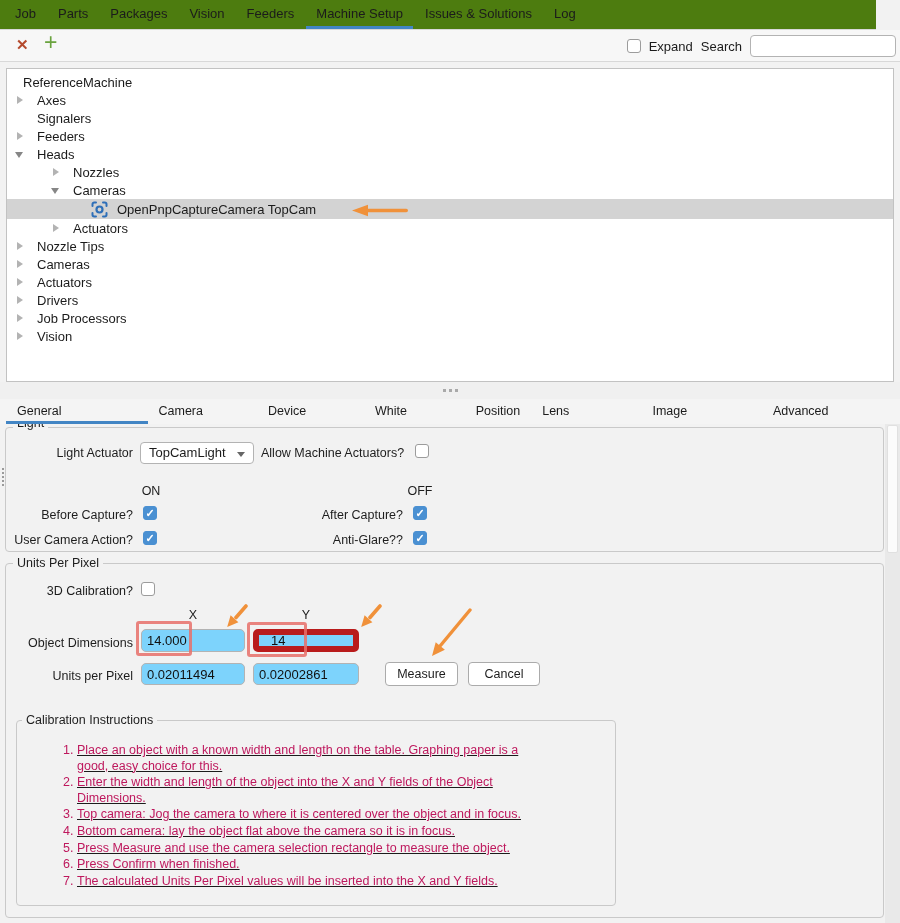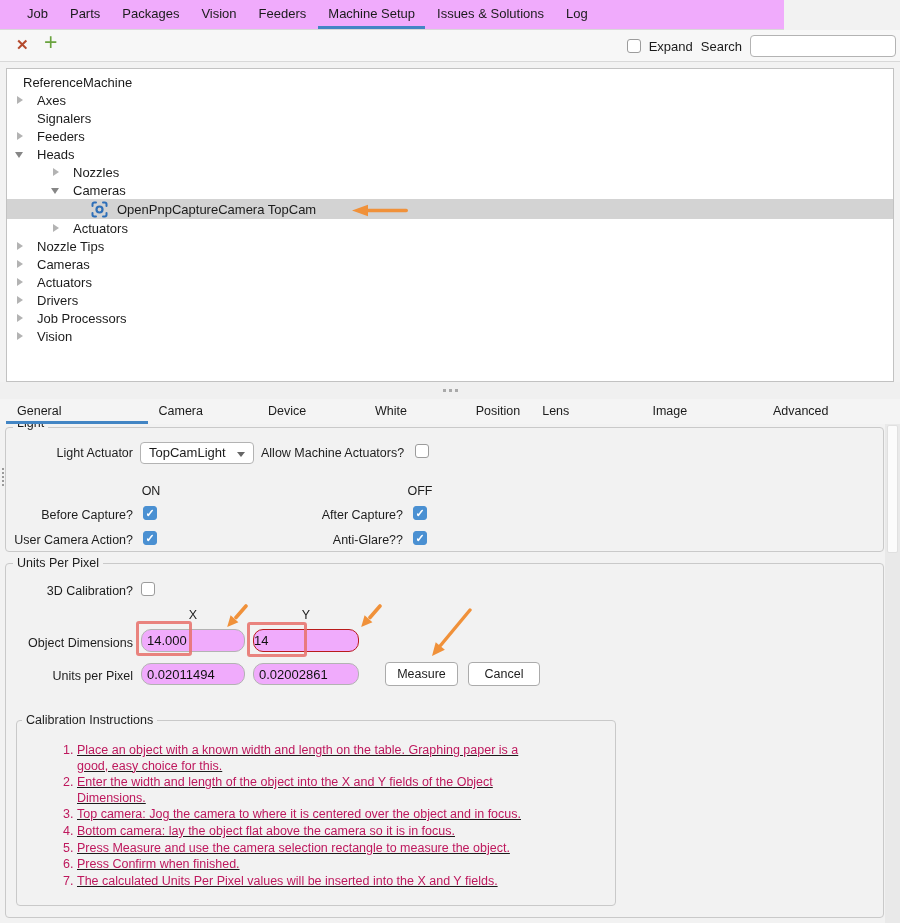--- a/index.html
+++ b/index.html
@@ -1,22 +1,22 @@
 <!DOCTYPE html>
 <html><head>
 <meta charset="utf-8">
 <style>
   * { margin:0; padding:0; }
   body { background:#e9e9e9; font-family:"Liberation Sans", sans-serif; }
   .app { position:relative; width:900px; height:923px; background:#f2f2f2; overflow:hidden;
          font-family:"Liberation Sans", sans-serif; color:#1b1b1b; }
 
   
-  .menubar { position:absolute; left:0; top:0; width:784px; height:30px; background:#f0abfc;
-             border-bottom:1px solid #d8d8d8; display:flex; align-items:stretch; padding-left:16px; box-sizing:border-box; }
+  .menubar { position:absolute; left:0; top:0; width:876px; height:30px; background:#4d7c0f;
+             border-bottom:1px solid #d8d8d8; display:flex; align-items:stretch; padding-left:4px; box-sizing:border-box; }
   .mtab { position:relative; line-height:28px; padding:0 11px; font-size:13px; cursor:pointer; }
   .mtab.active::after { content:""; position:absolute; left:1px; right:1px; bottom:0; height:3px; background:#4285c4; }
 
   
   .toolbar { position:absolute; left:0; top:30px; width:900px; height:32px; background:#f7f7f7;
              border-bottom:1px solid #d8d8d8; box-sizing:border-box; }
   .tb-x { position:absolute; left:16px; top:6px; font-size:15px; font-weight:bold; color:#b4492c; cursor:pointer; }
   .tb-plus { position:absolute; left:44px; top:-1px; font-size:23px; font-weight:400; color:#6aa33f; cursor:pointer; }
   .tb-right { position:absolute; right:4px; top:4px; height:24px; display:flex; align-items:center; gap:8px; }
   .tb-right .lbl { font-size:13px; color:#1b1b1b; }
@@ -63,23 +63,23 @@
   .group { position:absolute; border:1px solid #c9c9c9; border-radius:4px; box-sizing:border-box; }
   .group-label { position:absolute; left:7px; top:-8px; background:#f2f2f2; padding:0 4px;
                  font-size:12.5px; color:#1d1d1d; white-space:nowrap; line-height:15px; }
   .form-label { position:absolute; font-size:12.5px; color:#1d1d1d; line-height:16px; white-space:nowrap; }
   .right { text-align:right; }
   .center { text-align:center; }
   .selectbox { position:absolute; box-sizing:border-box; border:1px solid #b3b3b3; border-radius:4px; background:#fff;
                font-size:13px; line-height:20px; padding:0 22px 0 8px; cursor:pointer; }
   .selectbox::after { content:""; position:absolute; right:8px; top:9px;
       border-left:4.5px solid transparent; border-right:4.5px solid transparent; border-top:5px solid #666; }
-  .tfield { position:absolute; box-sizing:border-box; border:1px solid #b3b3b3; border-radius:10px; background:#f0abfc;
+  .tfield { position:absolute; box-sizing:border-box; border:1px solid #b3b3b3; border-radius:5px; background:#7dd3fc;
             font:13px "Liberation Sans",sans-serif; color:#111; padding:0 5px; outline:none; }
-  .tfield.focused { border:1px solid #b91c1c; padding:0 0; }
+  .tfield.focused { border:6px solid #b91c1c; padding:0 12px; }
   .btn { position:absolute; box-sizing:border-box; border:1px solid #ababab; border-radius:4px; background:#fff;
          font:12.5px "Liberation Sans",sans-serif; color:#1d1d1d; cursor:pointer; }
   .annot-rect { position:absolute; border:3px solid rgba(232,112,106,0.85); border-radius:3px;
                 pointer-events:none; z-index:5; box-sizing:border-box; }
   .annot { position:absolute; pointer-events:none; z-index:6; }
   .instr-ol { margin:22px 8px 0 0; padding-left:60px; width:452px; font-size:12.5px; line-height:15.6px; color:#be185d; }
   .instr-ol li { margin-bottom:1px; }
   .notch { position:absolute; left:0; top:44px; width:5px; display:flex; flex-direction:column; gap:2px;
            align-items:center; cursor:col-resize; }
   .notch i { width:2px; height:2px; background:#9a9a9a; display:block; }

